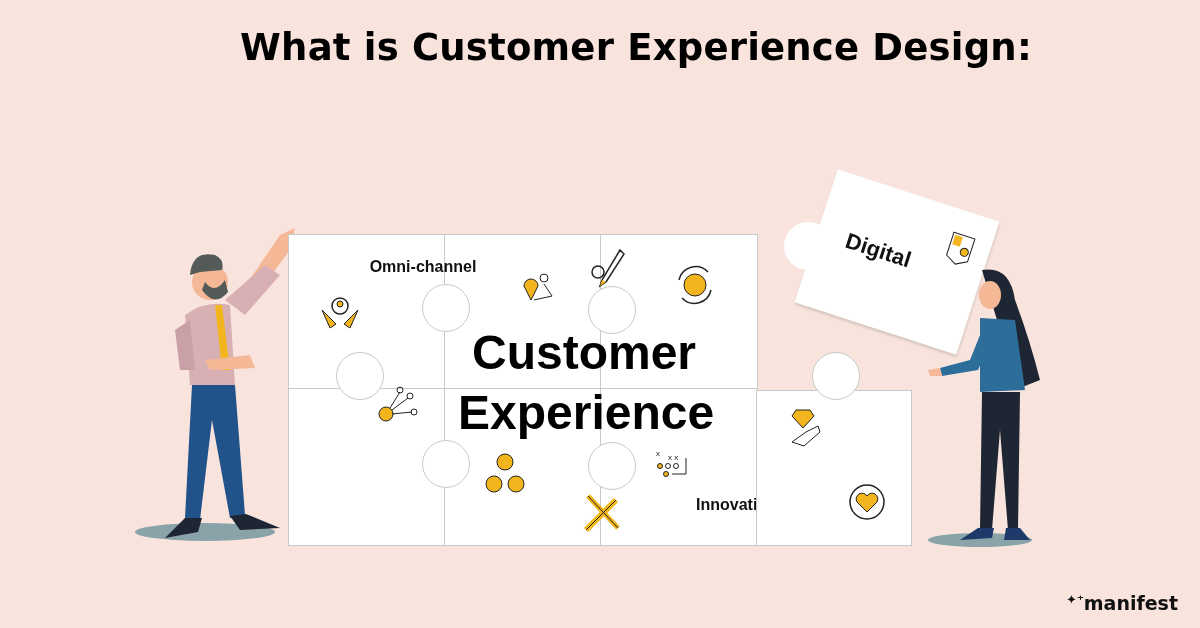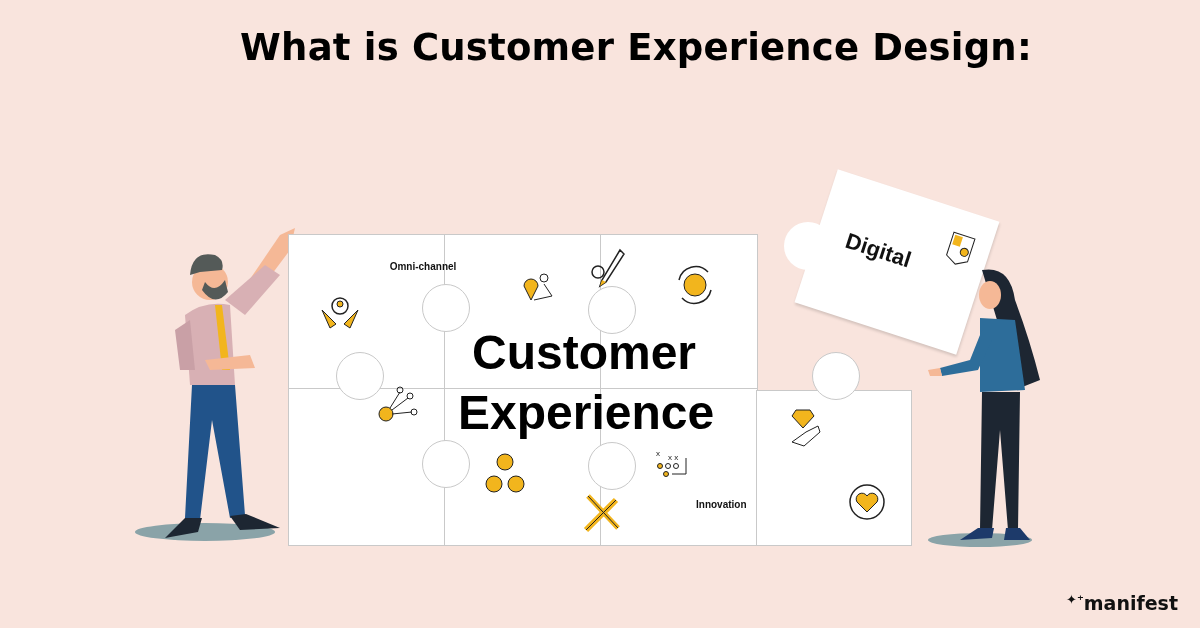--- a/index.html
+++ b/index.html
@@ -1,21 +1,21 @@
 <!DOCTYPE html>
 <html><head>
 <meta charset="utf-8">
 <style>
   html,body{margin:0;padding:0;}
   body{width:1200px;height:628px;background:#f9e4dd;position:relative;overflow:hidden;font-family:"Liberation Sans",sans-serif;}
   .title{position:absolute;left:0;top:24px;width:1200px;text-align:center;font-family:"DejaVu Sans",sans-serif;font-weight:bold;font-size:37px;line-height:48px;color:#000;letter-spacing:0.2px;padding-left:36px;}
   .puzzle{position:absolute;left:288px;top:234px;width:470px;height:312px;}
   .piece{position:absolute;background:#fff;border:1.5px solid #c9c9c9;box-sizing:border-box;}
   .knob{position:absolute;width:48px;height:48px;border-radius:50%;background:#fff;border:1.5px solid #c9c9c9;box-sizing:border-box;}
-  .label{position:absolute;font-weight:bold;color:#111;font-size:10px;text-align:center;line-height:18px;}
+  .label{position:absolute;font-weight:bold;color:#111;font-size:16px;text-align:center;line-height:18px;}
   .big{position:absolute;font-weight:bold;color:#000;font-size:48px;line-height:54px;font-family:"Liberation Sans",sans-serif;}
   .icon{position:absolute;}
   .logo{position:absolute;right:22px;bottom:14px;font-family:"DejaVu Sans",sans-serif;font-weight:bold;font-size:19px;color:#111;margin-left:45px;}
 </style>
 </head>
 <body>
 
 <div class="title">
   <div>What is Customer Experience Design:</div>
 </div>

